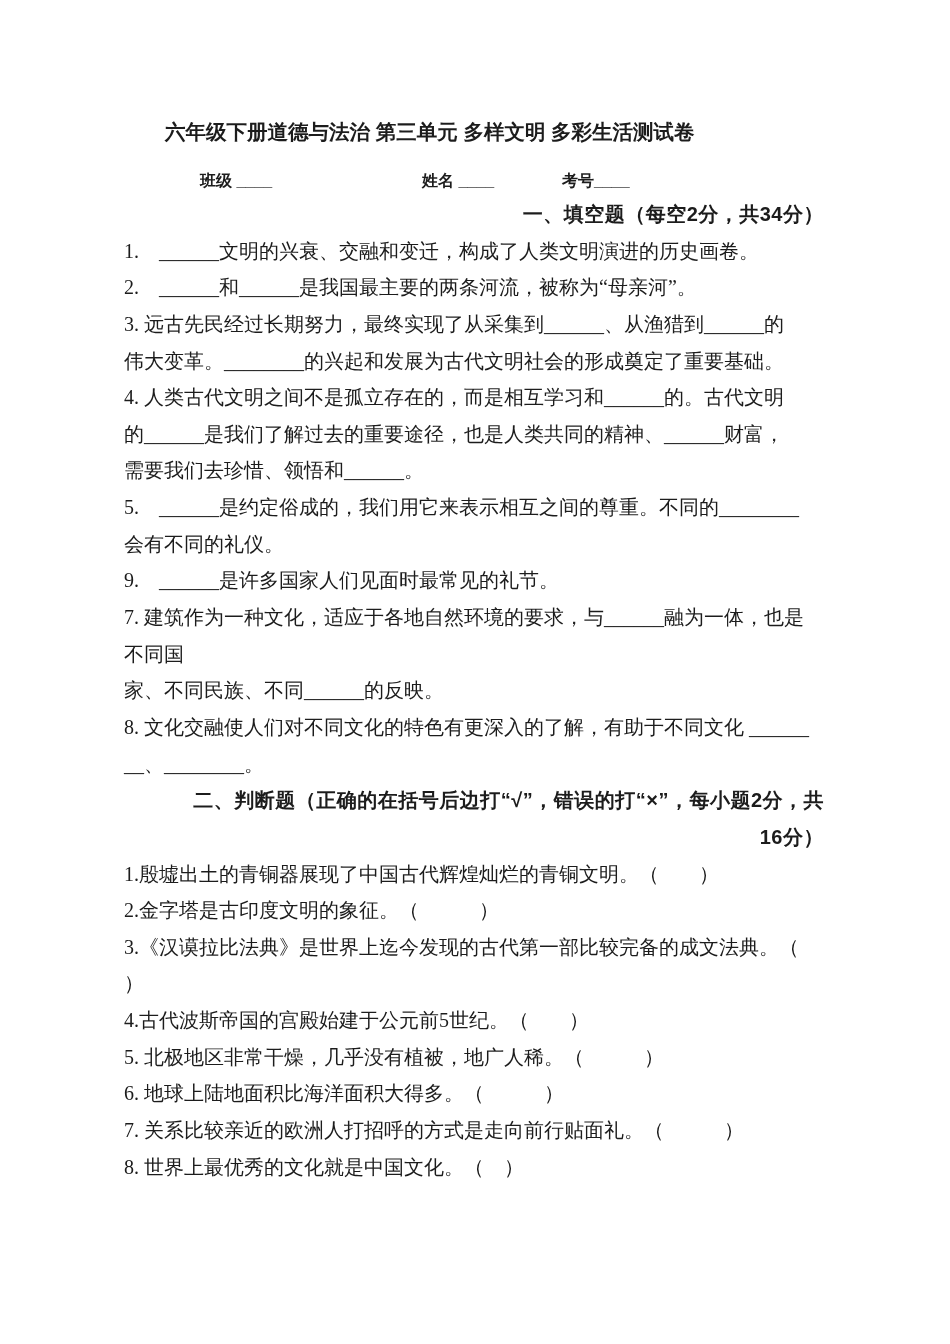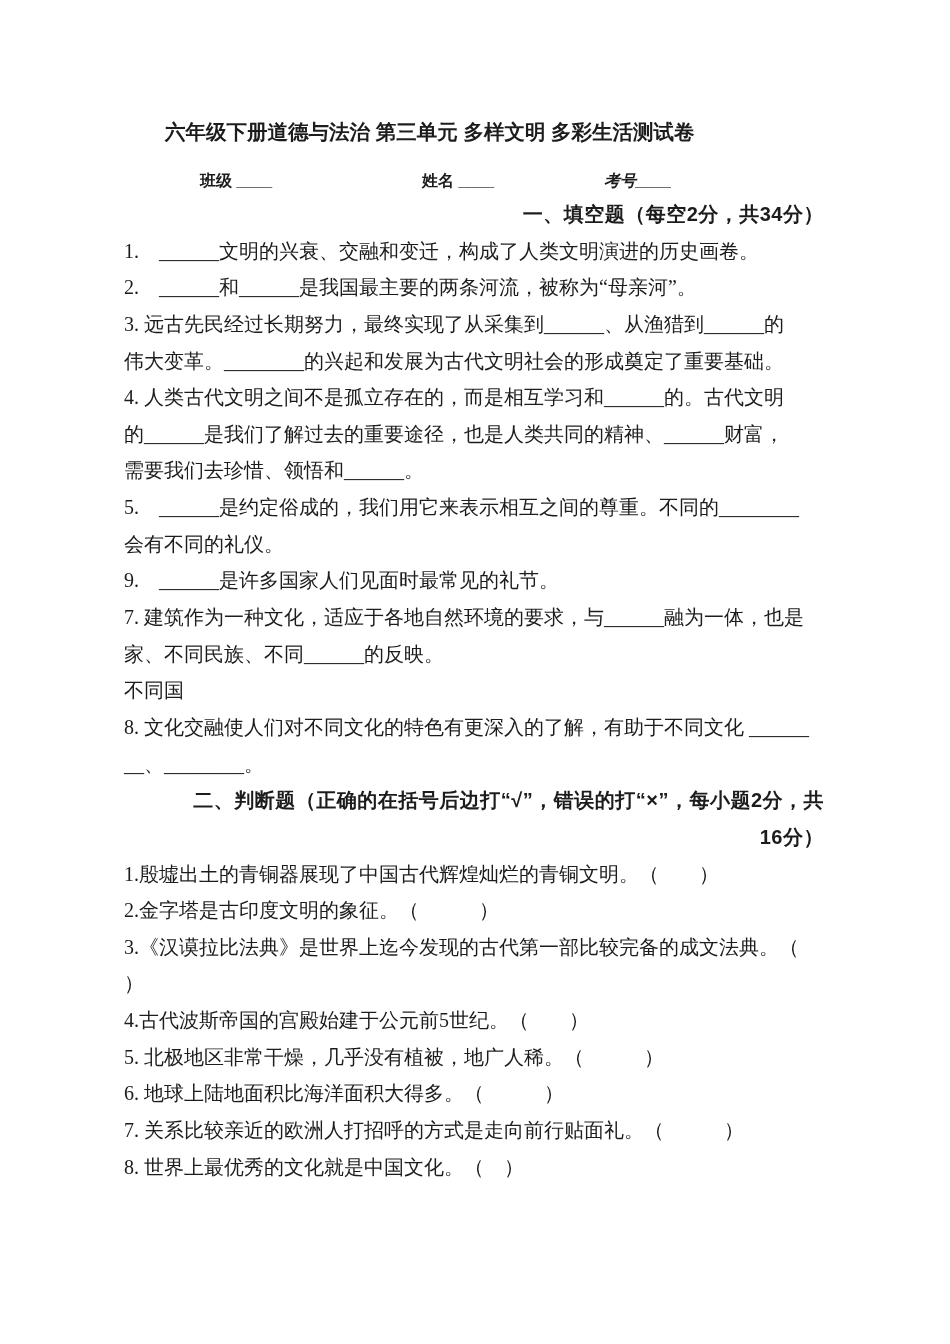--- a/index.html
+++ b/index.html
@@ -39,21 +39,21 @@
   }
   .header-field {
     position: absolute;
     top: 0;
     height: 37px;
     line-height: 37px;
     white-space: pre;
   }
   .hf-class { left: 76px; }
   .hf-name  { left: 263px; margin-left: 35px; }
-  .hf-exam  { left: 480px; font-style: italic; }
+  .hf-exam  { left: 438px; }
   .lines {
     position: absolute;
     left: 124px;
     top: 196px;
     width: 700px;
   }
   .line {
     height: 36.65px;
     line-height: 36.65px;
     font-size: 20px;
@@ -87,22 +87,22 @@
         <div class="line">2.　______和______是我国最主要的两条河流，被称为“母亲河”。</div>
         <div class="line">3. 远古先民经过长期努力，最终实现了从采集到______、从渔猎到______的</div>
         <div class="line">伟大变革。________的兴起和发展为古代文明社会的形成奠定了重要基础。</div>
         <div class="line">4. 人类古代文明之间不是孤立存在的，而是相互学习和______的。古代文明</div>
         <div class="line">的______是我们了解过去的重要途径，也是人类共同的精神、______财富，</div>
         <div class="line">需要我们去珍惜、领悟和______。</div>
         <div class="line">5.　______是约定俗成的，我们用它来表示相互之间的尊重。不同的________</div>
         <div class="line">会有不同的礼仪。</div>
         <div class="line">9.　______是许多国家人们见面时最常见的礼节。</div>
         <div class="line">7. 建筑作为一种文化，适应于各地自然环境的要求，与______融为一体，也是</div>
+        <div class="line">不同国</div>
         <div class="line">家、不同民族、不同______的反映。</div>
-        <div class="line">不同国</div>
         <div class="line">8. 文化交融使人们对不同文化的特色有更深入的了解，有助于不同文化 ______</div>
         <div class="line">__、________。</div>
       </div>
 
     <div class="line heading">二、判断题（正确的在括号后边打“√”，错误的打“×”，每小题2分，共</div>
     <div class="line heading">16分）</div>
 
     <div>
         <div class="line">1.殷墟出土的青铜器展现了中国古代辉煌灿烂的青铜文明。（　　）</div>
         <div class="line">2.金字塔是古印度文明的象征。（　　　）</div>

